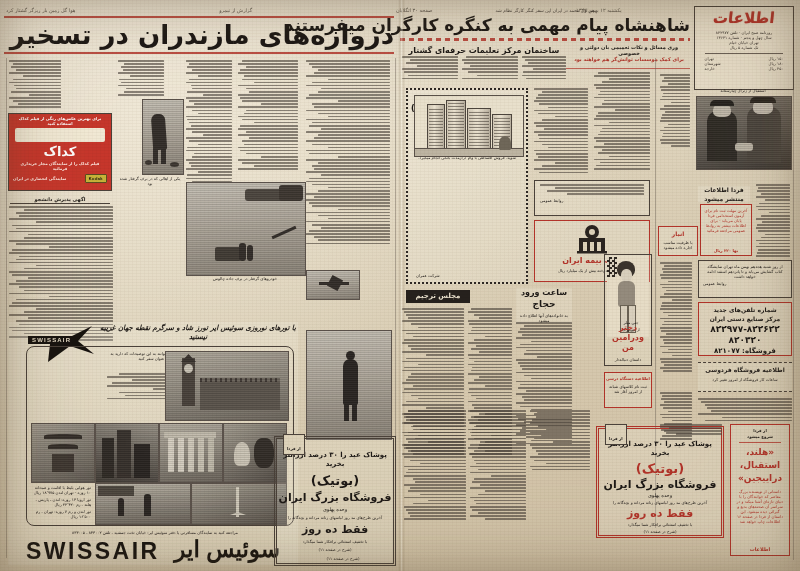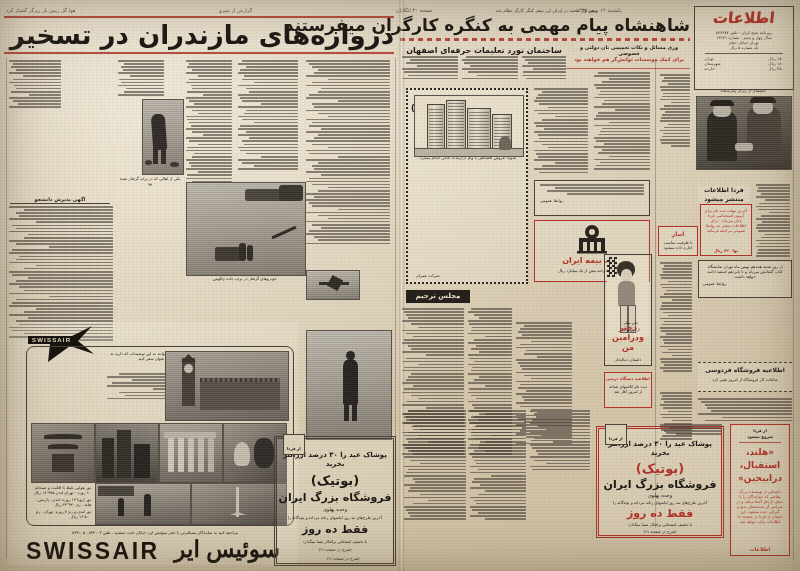--- a/index.html
+++ b/index.html
@@ -186,21 +186,21 @@
         <span>۱۸۰ ریال</span>
         <span>شهرستان</span>
       </div>
       <div style="display:flex;justify-content:space-between;font-size:4px;color:#3a332c;">
         <span>۲۵۰ ریال</span>
         <span>خارجه</span>
       </div>
     </div>
   </div>
 
-  <div class="hl-band headline h-sub" style="left:404px;top:46px;width:160px;">ساختمان تورد تعلیمات حرفه‌ای اصفهان</div>
+  <div class="hl-band headline h-sub" style="left:404px;top:46px;width:160px;">ساختمان مرکز تعلیمات حرفه‌ای گشتار</div>
   <div class="hl-band ad-t f5" style="left:570px;top:44px;width:118px;">وری مسائل و نکات تعمیمی بان دولتی و خصوصی</div>
   <div class="hl-band ad-t f5 ad-red" style="left:570px;top:56px;width:118px;">برای کمک موسسات توانش‌گر هم خواهند بود</div>
   <div class="hl-band" style="left:566px;top:68px;width:124px;height:1px;background:#b3342a;opacity:.7"></div>
 
   <div class="col-rule" style="left:6px;top:58px;height:500px;"></div>
   <div class="col-rule" style="left:395px;top:58px;height:500px;"></div>
   <div class="col-rule" style="left:655px;top:58px;height:470px;"></div>
   <div class="col-rule" style="left:793px;top:20px;height:540px;"></div>
 
   <div class="tx" style="position:absolute;left:9px;top:60px;width:52px;">
@@ -217,20 +217,30 @@
         <div class="ln s3"></div>
         <div class="ln s4"></div>
         <div class="ln s7"></div>
       <div class="ln s1"></div>
         <div class="ln s2"></div>
         <div class="ln s8"></div>
         <div class="ln s1"></div>
     </div>
   </div>
 
+  <div class="adbox b-solid" style="left:8px;top:113px;width:104px;height:78px;background:#c7372c;">
+    <div class="ad-t f4" style="color:#fff;margin:2px 3px 0;line-height:5px;">برای بهترین عکس‌های رنگی از فیلم کداک استفاده کنید</div>
+    <div style="margin:2px 6px;height:14px;background:#f2ead6;border-radius:2px;"></div>
+    <div class="ad-t f13" style="color:#fff;margin-top:1px;">کداک</div>
+    <div class="ad-t f4" style="color:#ffe9e2;margin:2px 4px 0;line-height:5px;">فیلم کداک را از نمایندگان مجاز خریداری فرمائید</div>
+    <div style="display:flex;align-items:center;justify-content:space-between;margin:3px 4px 0;">
+      <span class="kodak-badge">Kodak</span>
+      <span class="ad-t f4" style="color:#ffe9e2;">نمایندگی انحصاری در ایران</span>
+    </div>
+  </div>
 
   <div class="ad-t f5" style="position:absolute;left:10px;top:196px;width:100px;border-bottom:.5px solid #4b423a;padding-bottom:1px;">اگهی پذیرش دانشجو</div>
   <div class="tx" style="position:absolute;left:9px;top:206px;width:104px;">
     <div class="lines">
       <div class="ln s1"></div>
         <div class="ln s3"></div>
         <div class="ln s2"></div>
         <div class="ln s6"></div>
       <div class="ln s1"></div>
         <div class="ln s5"></div>
@@ -473,20 +483,21 @@
   <div class="photo snow" style="left:306px;top:330px;width:84px;height:108px;">
     <div style="position:absolute;left:36px;top:28px;width:15px;height:46px;background:#241f1b;border-radius:7px 7px 2px 2px;"></div>
     <div style="position:absolute;left:39px;top:20px;width:9px;height:9px;background:#241f1b;border-radius:50%;"></div>
     <div style="position:absolute;left:37px;top:72px;width:5px;height:18px;background:#241f1b;"></div>
     <div style="position:absolute;left:45px;top:72px;width:5px;height:18px;background:#241f1b;"></div>
     <div class="ph-grain"></div>
   </div>
 
   <div class="adbox" style="left:8px;top:322px;width:290px;height:243px;">
 
+    <div class="ad-t f7" style="position:absolute;right:0;top:2px;width:200px;font-style:italic;">با تورهای نوروزی سوئیس ایر تورز شاد و سرگرم نقطه جهان غریبه نیستید</div>
     <svg class="plane" style="left:18px;top:2px;" width="70" height="40" viewBox="0 0 70 40">
       <path d="M2 16 L44 13 L66 2 L52 17 L68 30 L44 22 L22 38 L24 20 Z" fill="#17130f"></path>
     </svg>
     <div class="swiss-tag" style="position:absolute;left:20px;top:14px;">SWISSAIR</div>
 
     <div style="position:absolute;left:18px;top:24px;width:268px;height:180px;border:1px solid #4b423a;border-radius:8px;box-sizing:border-box;padding:3px;">
 
       <div class="ad-t f4" style="position:absolute;right:76px;top:4px;width:110px;font-weight:normal;">نقاطی که تورد از انتخاب می‌توانند به این توضیحات که دارید به هرچه گرانتر عنوان سفر کنید</div>
       <div class="tx" style="position:absolute;right:8px;top:26px;width:178px;">
         <div class="lines">
@@ -715,20 +726,25 @@
         <circle cx="17" cy="8" r="3" fill="#ddd2ba"></circle>
         <rect x="2" y="27" width="30" height="2.5" fill="#2a2420"></rect>
       </svg>
     </div>
     <div class="ad-t f8 ad-red" style="margin-top:2px;">بانک بیمه ایران</div>
     <div class="ad-t f4" style="margin:2px 6px 0;font-weight:normal;">سرمایه و اندوخته بیش از یک میلیارد ریال</div>
   </div>
 
   <div class="blackbar f7" style="position:absolute;left:406px;top:290px;width:64px;height:13px;line-height:13px;">مجلس ترجیم</div>
 
+  <div class="adbox" style="left:516px;top:288px;width:56px;">
+    <div class="ad-t f8">ساعت ورود</div>
+    <div class="ad-t f9" style="margin-top:1px;">حجاج</div>
+    <div class="ad-t f4" style="margin-top:3px;font-weight:normal;">به خانواده‌های آنها اطلاع داده میشود</div>
+  </div>
 
   <div class="tx" style="position:absolute;left:402px;top:308px;width:62px;">
     <div class="lines">
       <div class="ln s1"></div>
         <div class="ln s4"></div>
         <div class="ln s2"></div>
         <div class="ln s6"></div>
       <div class="ln s1"></div>
         <div class="ln s3"></div>
         <div class="ln s5"></div>
@@ -988,20 +1004,27 @@
   <div class="adbox b-red" style="left:658px;top:226px;width:40px;height:30px;">
     <div class="ad-t f6 ad-red" style="margin-top:3px;">انبار</div>
     <div class="ad-t f4" style="margin:2px 2px 0;font-weight:normal;">با ظرفیت مناسب اجاره داده میشود</div>
   </div>
 
   <div class="adbox b-solid" style="left:698px;top:260px;width:94px;height:38px;">
     <div class="ad-t f4" style="margin:3px 4px 0;font-weight:normal;line-height:5px;">از روز شنبه هجدهم بهمن ماه تهران نمایشگاه کتاب گشایش می‌یابد و تا پانزدهم اسفند ادامه خواهد داشت</div>
     <div class="ad-t f4" style="margin:2px 4px 0;font-weight:normal;text-align:left;">روابط عمومی</div>
   </div>
 
+  <div class="adbox b-red" style="left:698px;top:302px;width:94px;height:54px;">
+    <div class="ad-t f6" style="margin-top:3px;">شماره تلفن‌های جدید</div>
+    <div class="ad-t f6" style="margin-top:1px;">مرکز صنایع دستی ایران</div>
+    <div class="ad-t f9" style="margin-top:2px;">۸۲۲۹۷۷-۸۲۲۶۲۲</div>
+    <div class="ad-t f9">۸۲۰۳۲۰</div>
+    <div class="ad-t f7" style="margin-top:1px;">فروشگاه: ۸۲۱۰۷۷</div>
+  </div>
 
   <div class="adbox" style="left:698px;top:362px;width:94px;height:30px;border-top:1px dashed #4b423a;border-bottom:1px dashed #4b423a;">
     <div class="ad-t f6" style="margin-top:3px;">اطلاعیه فروشگاه فردوسی</div>
     <div class="ad-t f4" style="margin:3px 4px 0;font-weight:normal;">ساعات کار فروشگاه از امروز تغییر کرد</div>
   </div>
 
   <div class="tx" style="position:absolute;left:660px;top:262px;width:32px;">
     <div class="lines">
       <div class="ln s1"></div>
         <div class="ln s3"></div>

